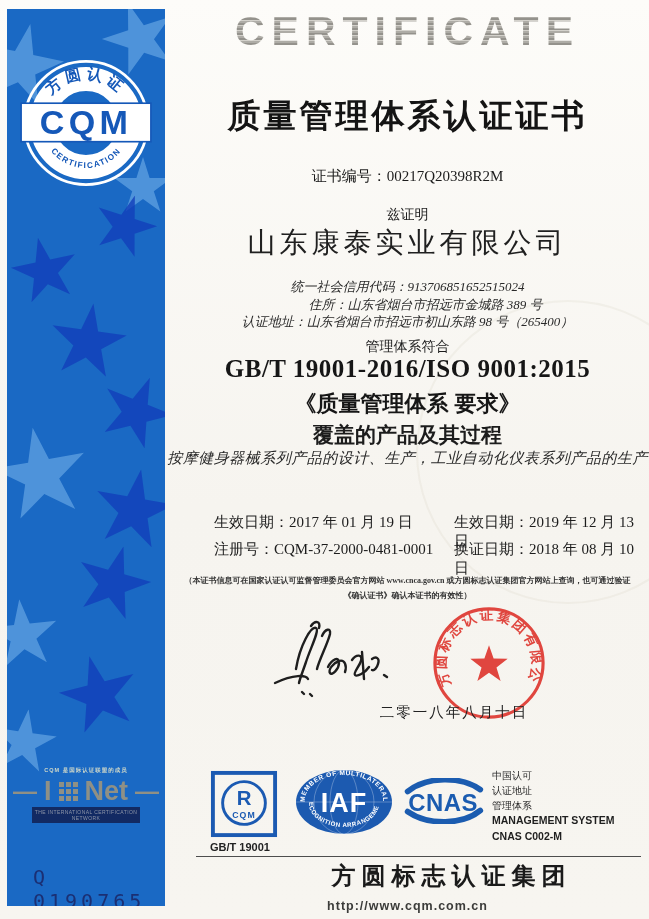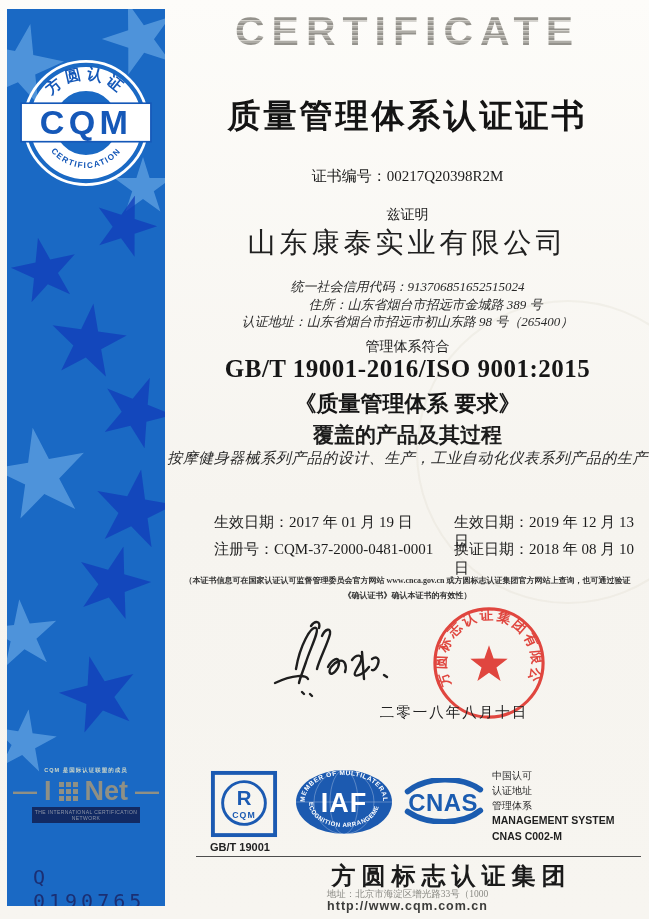--- a/index.html
+++ b/index.html
@@ -227,16 +227,15 @@
     <div id="cnas-text">
       <div>中国认可</div>
       <div>认证地址</div>
       <div>管理体系</div>
       <div class="en">MANAGEMENT SYSTEM</div>
       <div class="en">CNAS C002-M</div>
     </div>
 
     <div id="divider"></div>
     <div class="c" id="org">方圆标志认证集团</div>
-    <div class="c" id="org-addr">地址：北京市海淀区增光路33号（1000</div>
     <div class="c" id="website">http://www.cqm.com.cn</div>
   </div>
 </div>
 
 </body></html>

